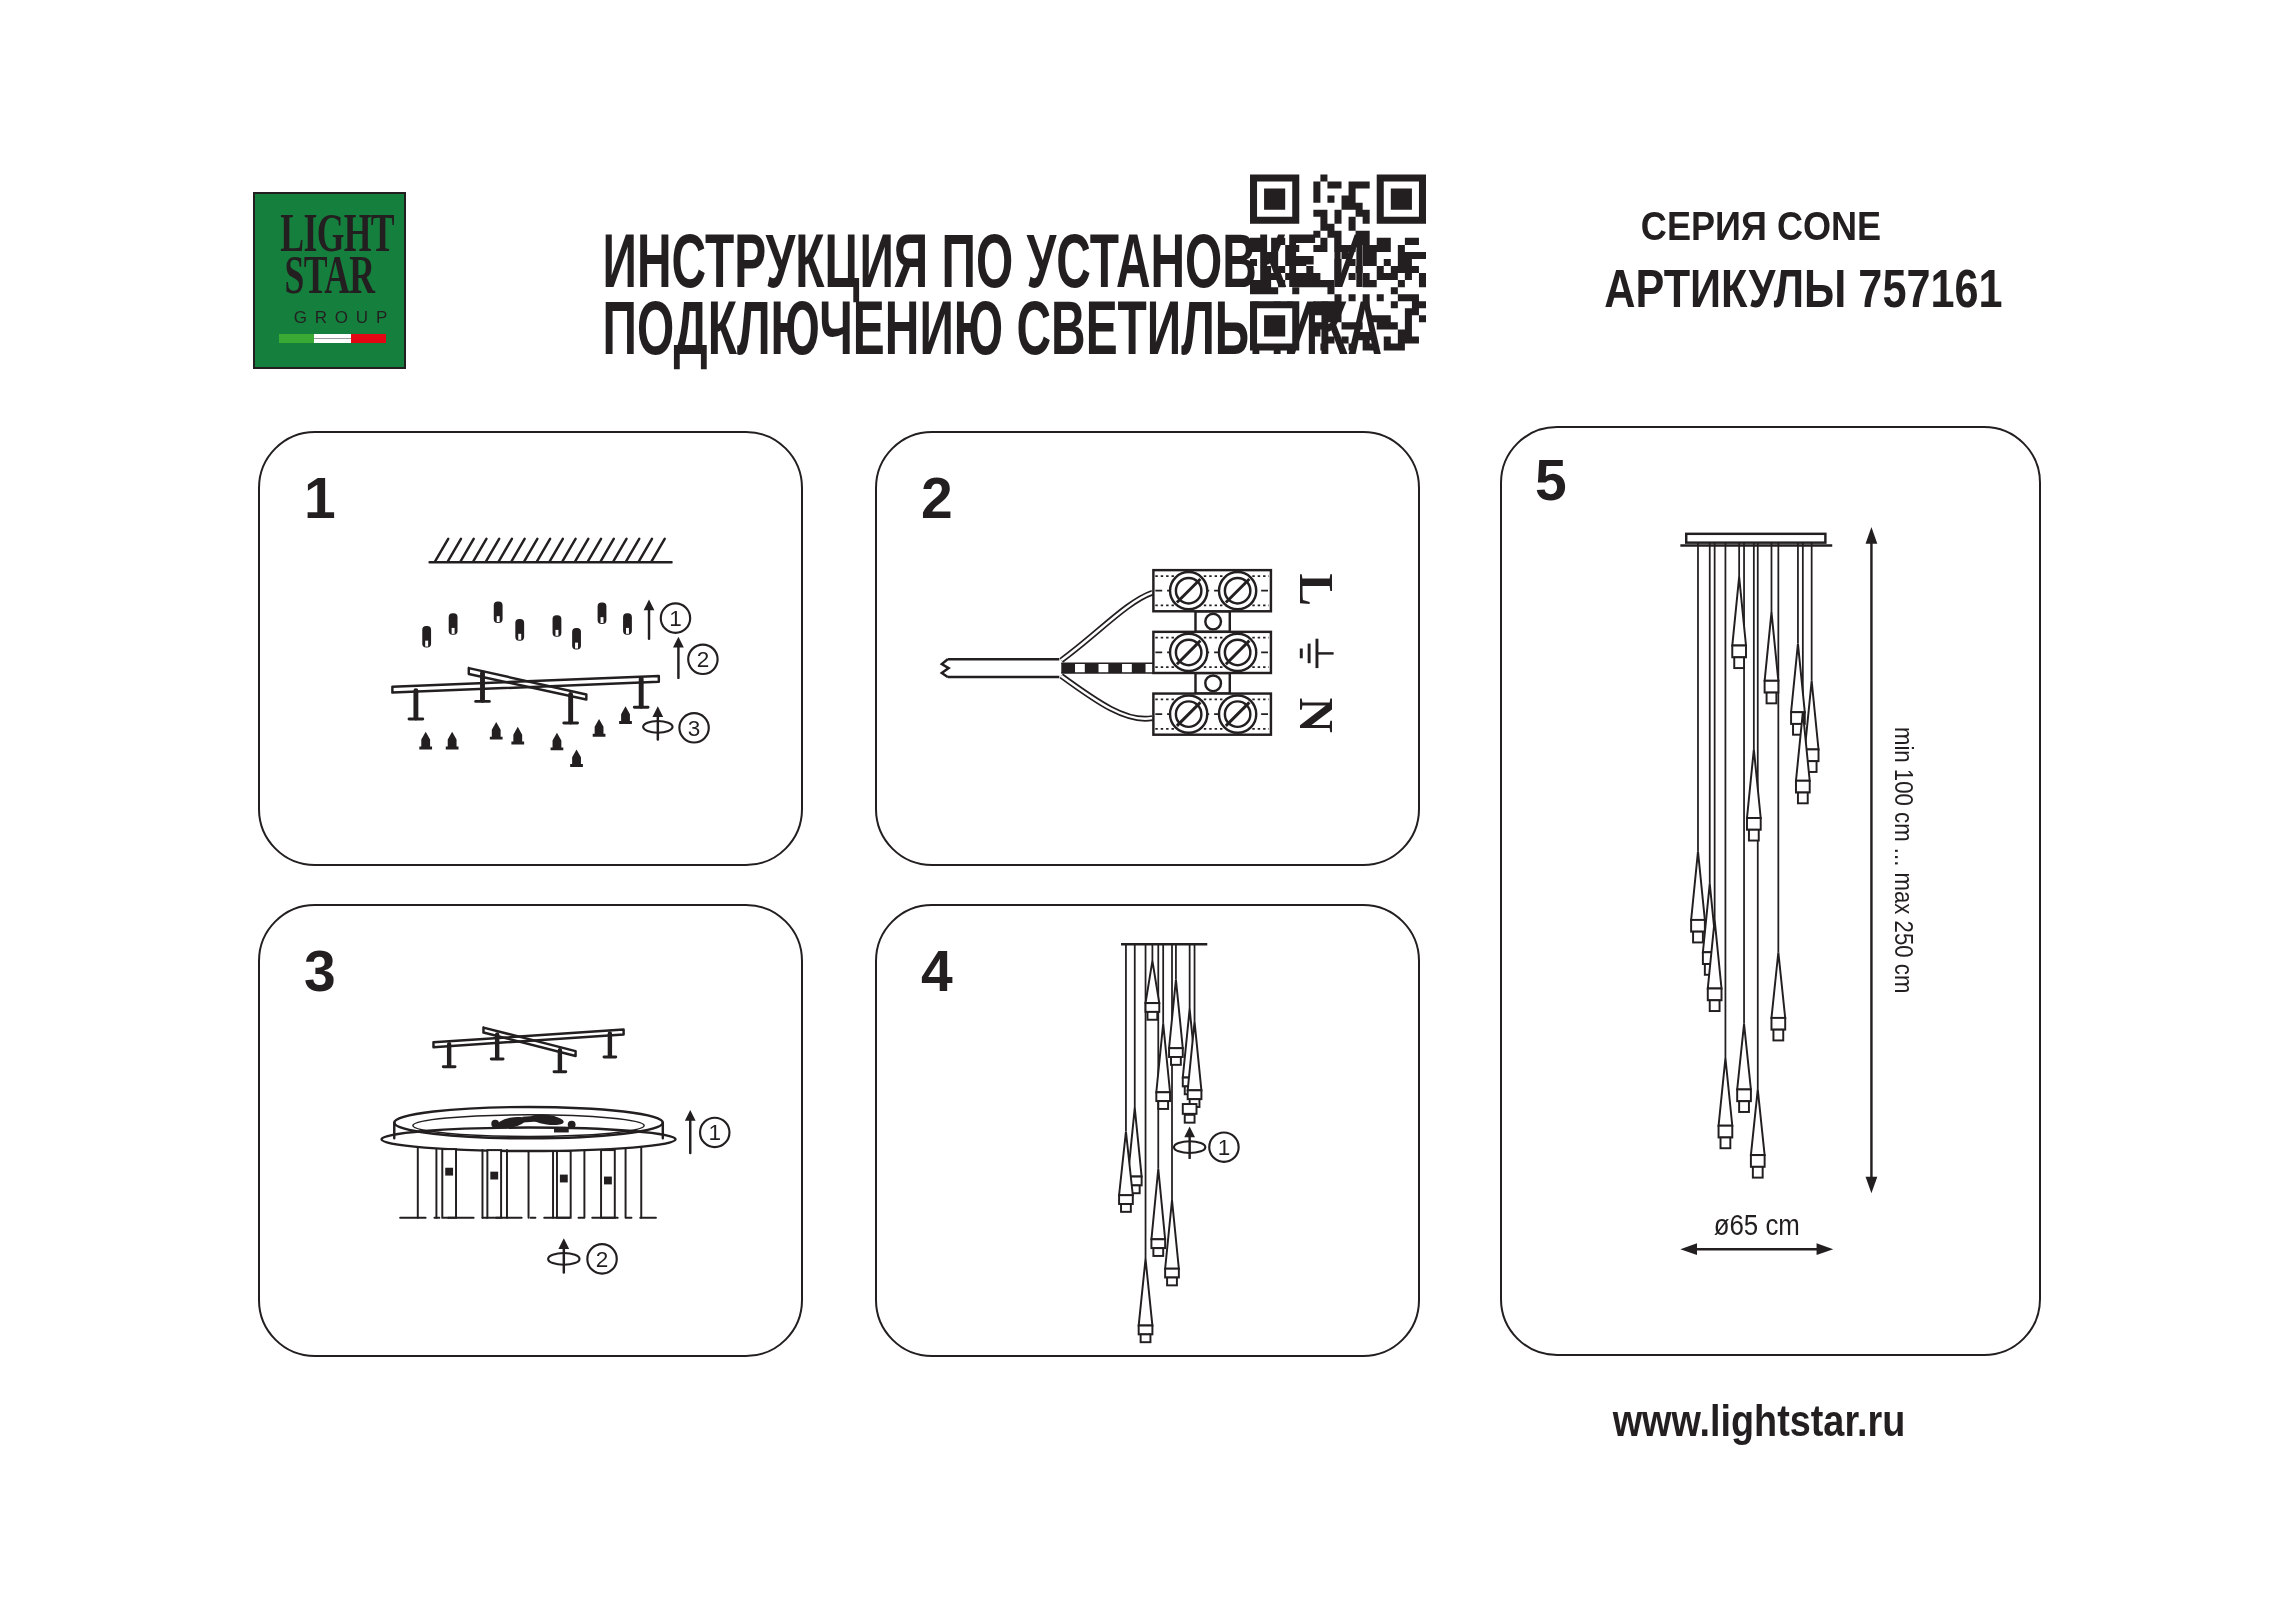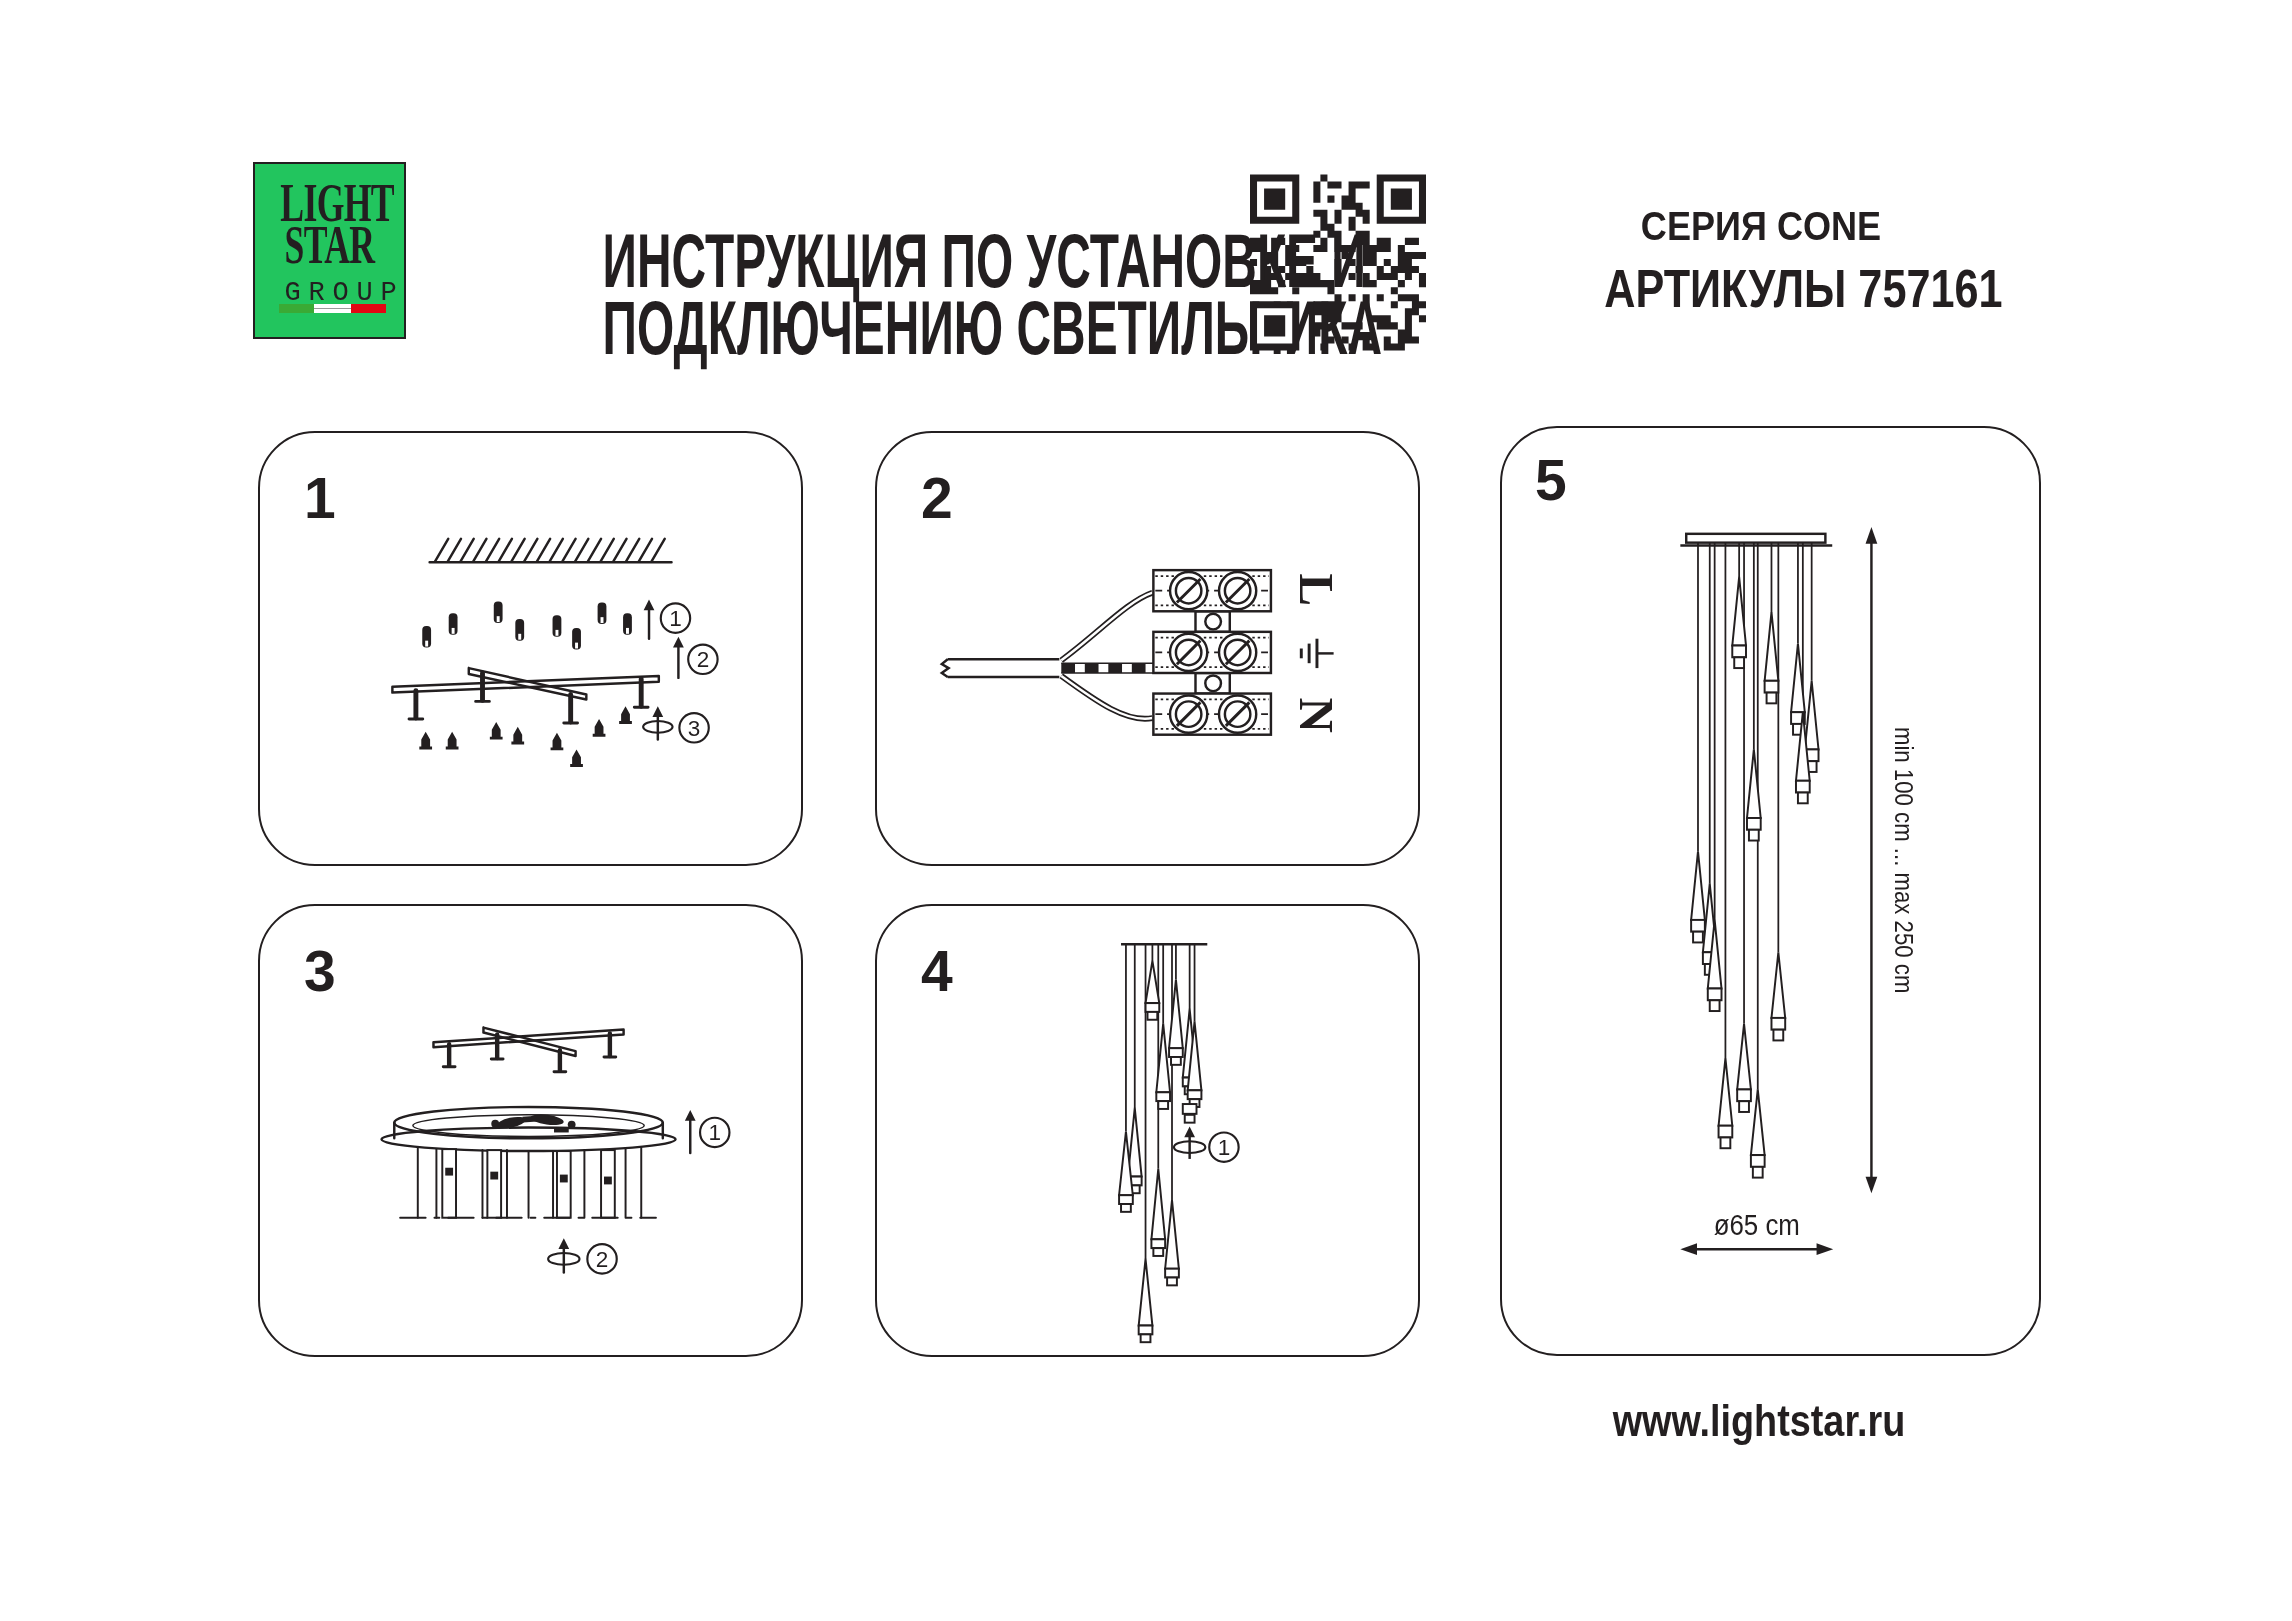--- a/index.html
+++ b/index.html
@@ -4,31 +4,31 @@
 <style>
   html,body{margin:0;padding:0}
   body{
     width:2293px;height:1621px;position:relative;background:#ffffff;
     font-family:"Liberation Sans",sans-serif;color:#231f20;overflow:hidden;
   }
   .abs{position:absolute}
 
   
   .logo-box{
-    position:absolute;left:253px;top:162px;width:149px;height:173px;
-    border:2.5px solid #231f20;background:#22c55e;
+    position:absolute;left:253px;top:192px;width:149px;height:173px;
+    border:2.5px solid #231f20;background:#15803d;
   }
   .logo-word{
     position:absolute;left:0;width:149px;text-align:center;
     font-family:"Liberation Serif",serif;font-weight:bold;font-size:54px;line-height:42px;
     transform:scaleX(0.66);letter-spacing:-1px;
   }
   .logo-group{
     position:absolute;left:0;top:114px;width:171px;text-align:center;
-    font-size:27px;letter-spacing:7.8px;text-indent:7.8px;font-weight:normal;font-family:Liberation Mono, monospace;
+    font-size:17px;letter-spacing:7.8px;text-indent:7.8px;font-weight:normal;
   }
   .flag{
     position:absolute;left:23.5px;top:140px;width:108px;height:8.8px;display:flex;
   }
   .flag span{display:block;height:100%}
   .flag .fg{width:35px;background:#3aaa35}
   .flag .fw{width:37px;background:#ffffff;position:relative}
   .flag .fw i{position:absolute;left:0;top:3.9px;width:100%;height:1.5px;background:#9a9a9a}
   .flag .fr{width:35px;background:#e30613}
 

